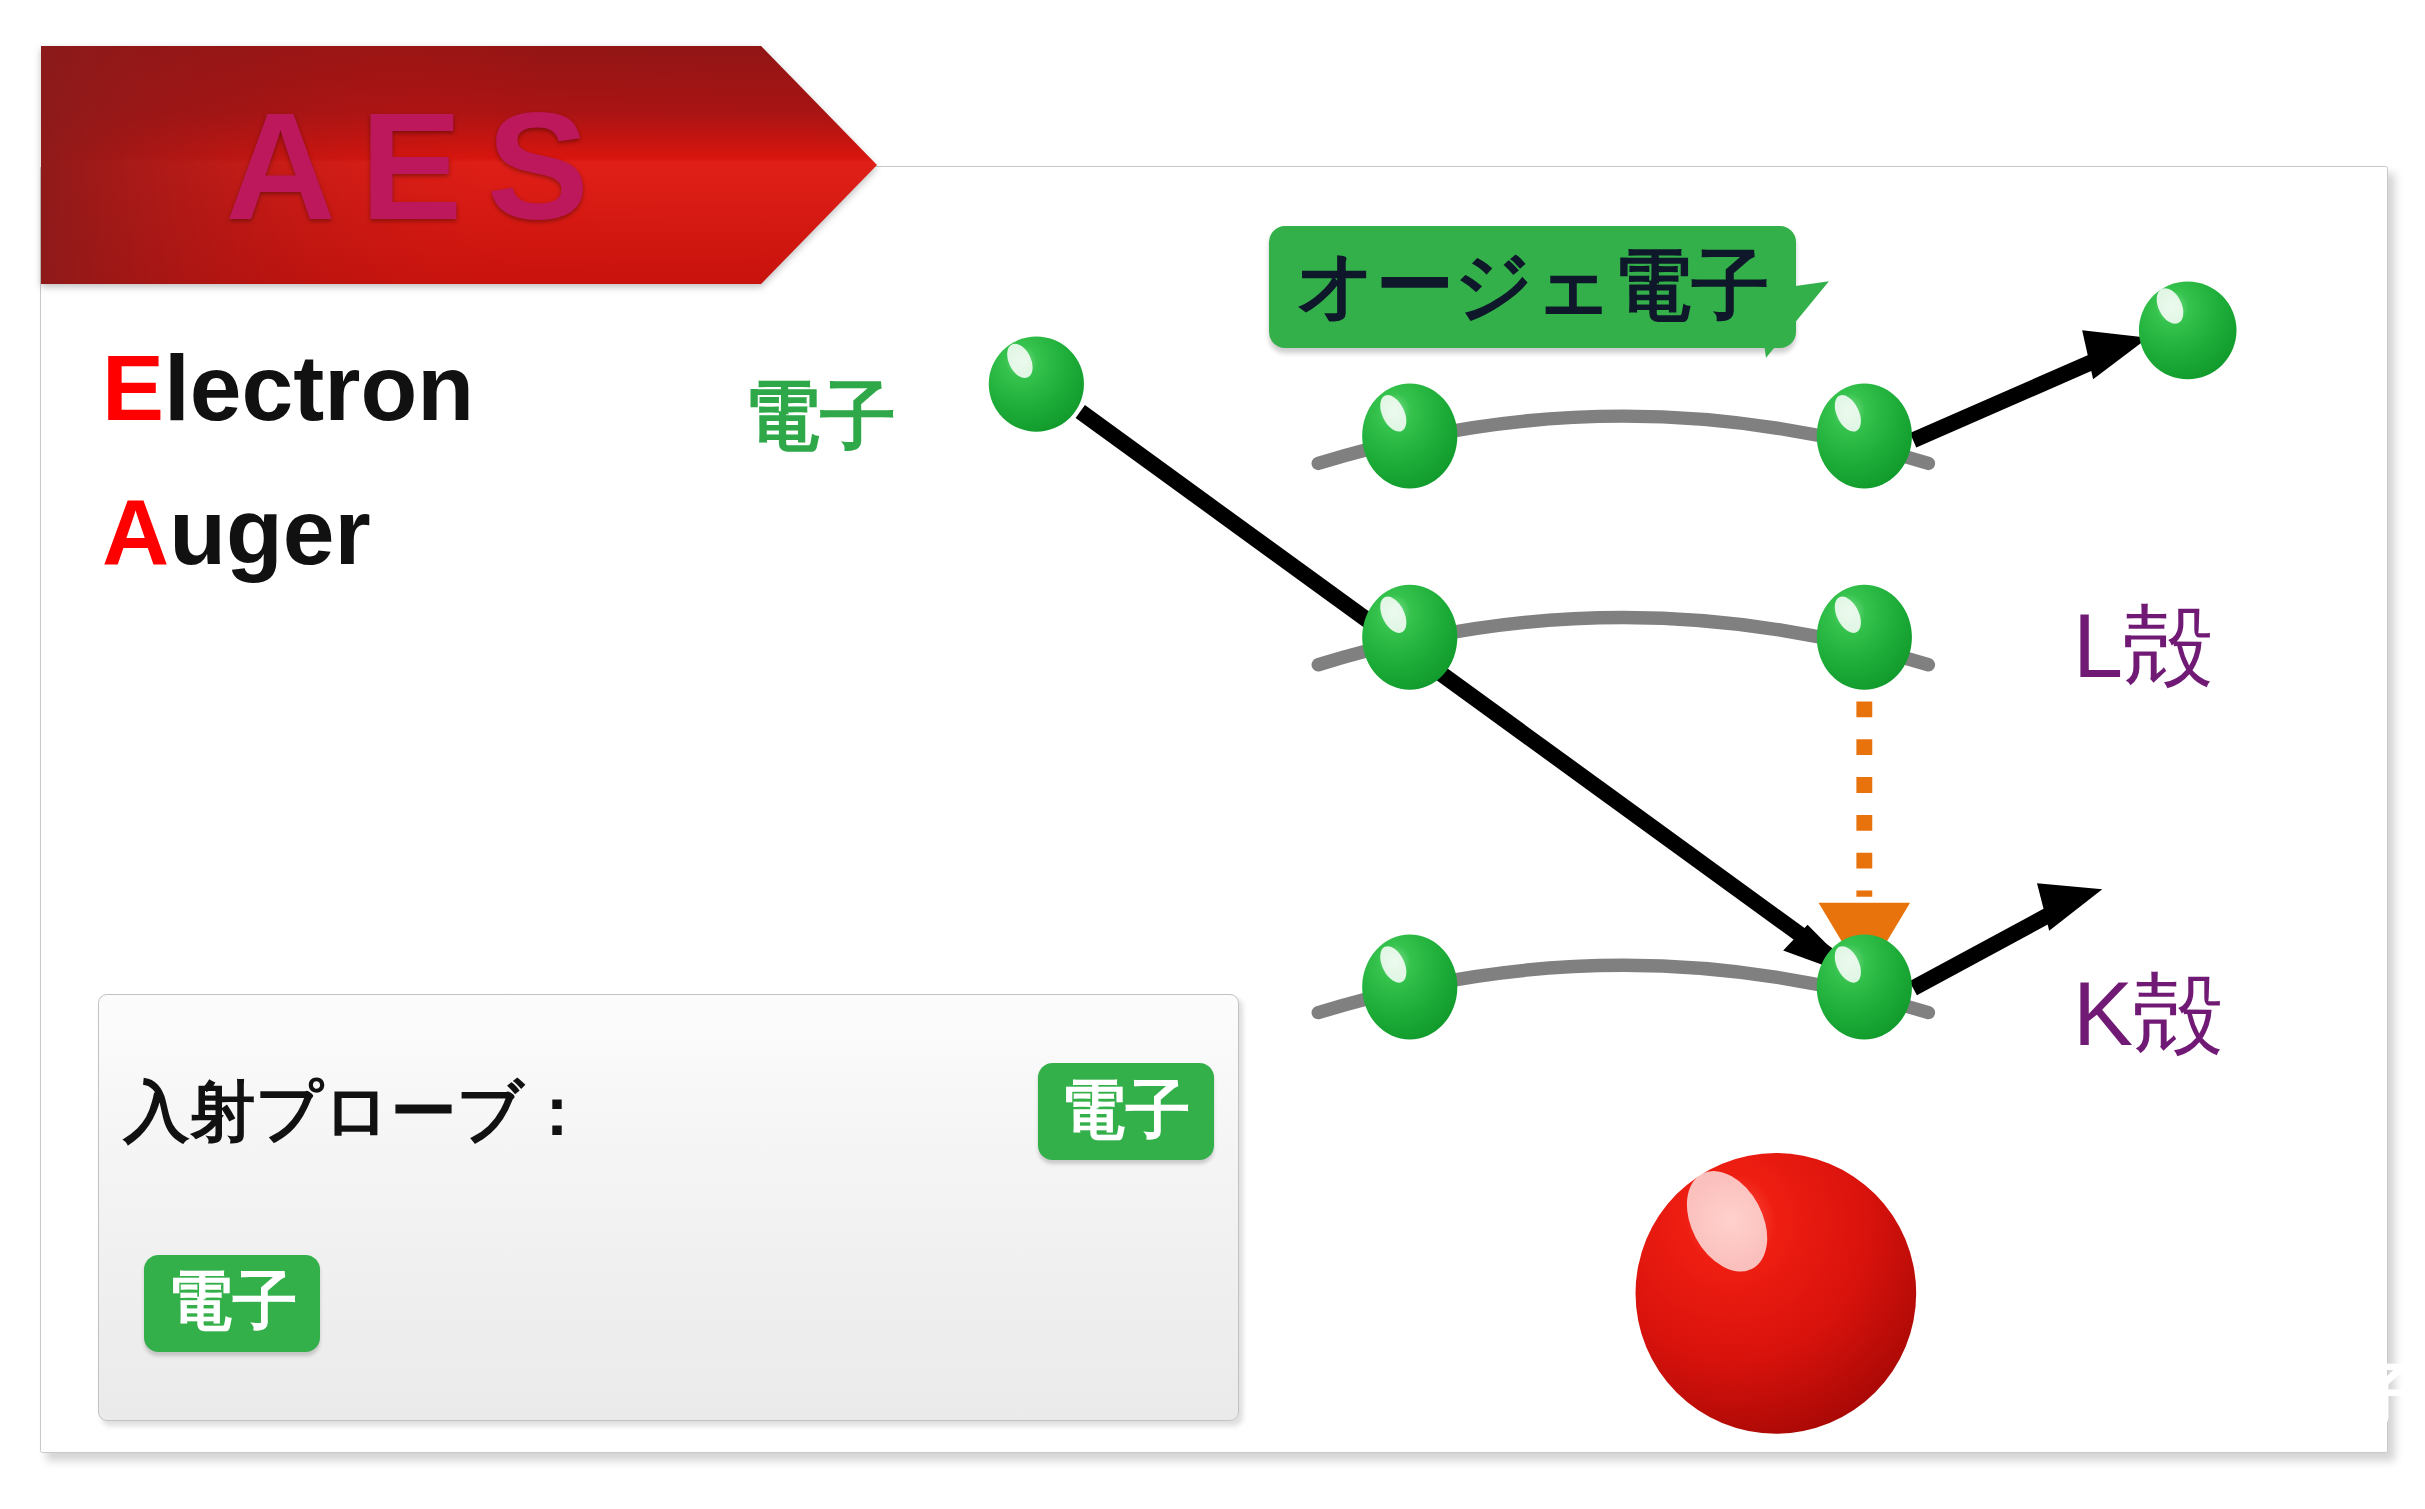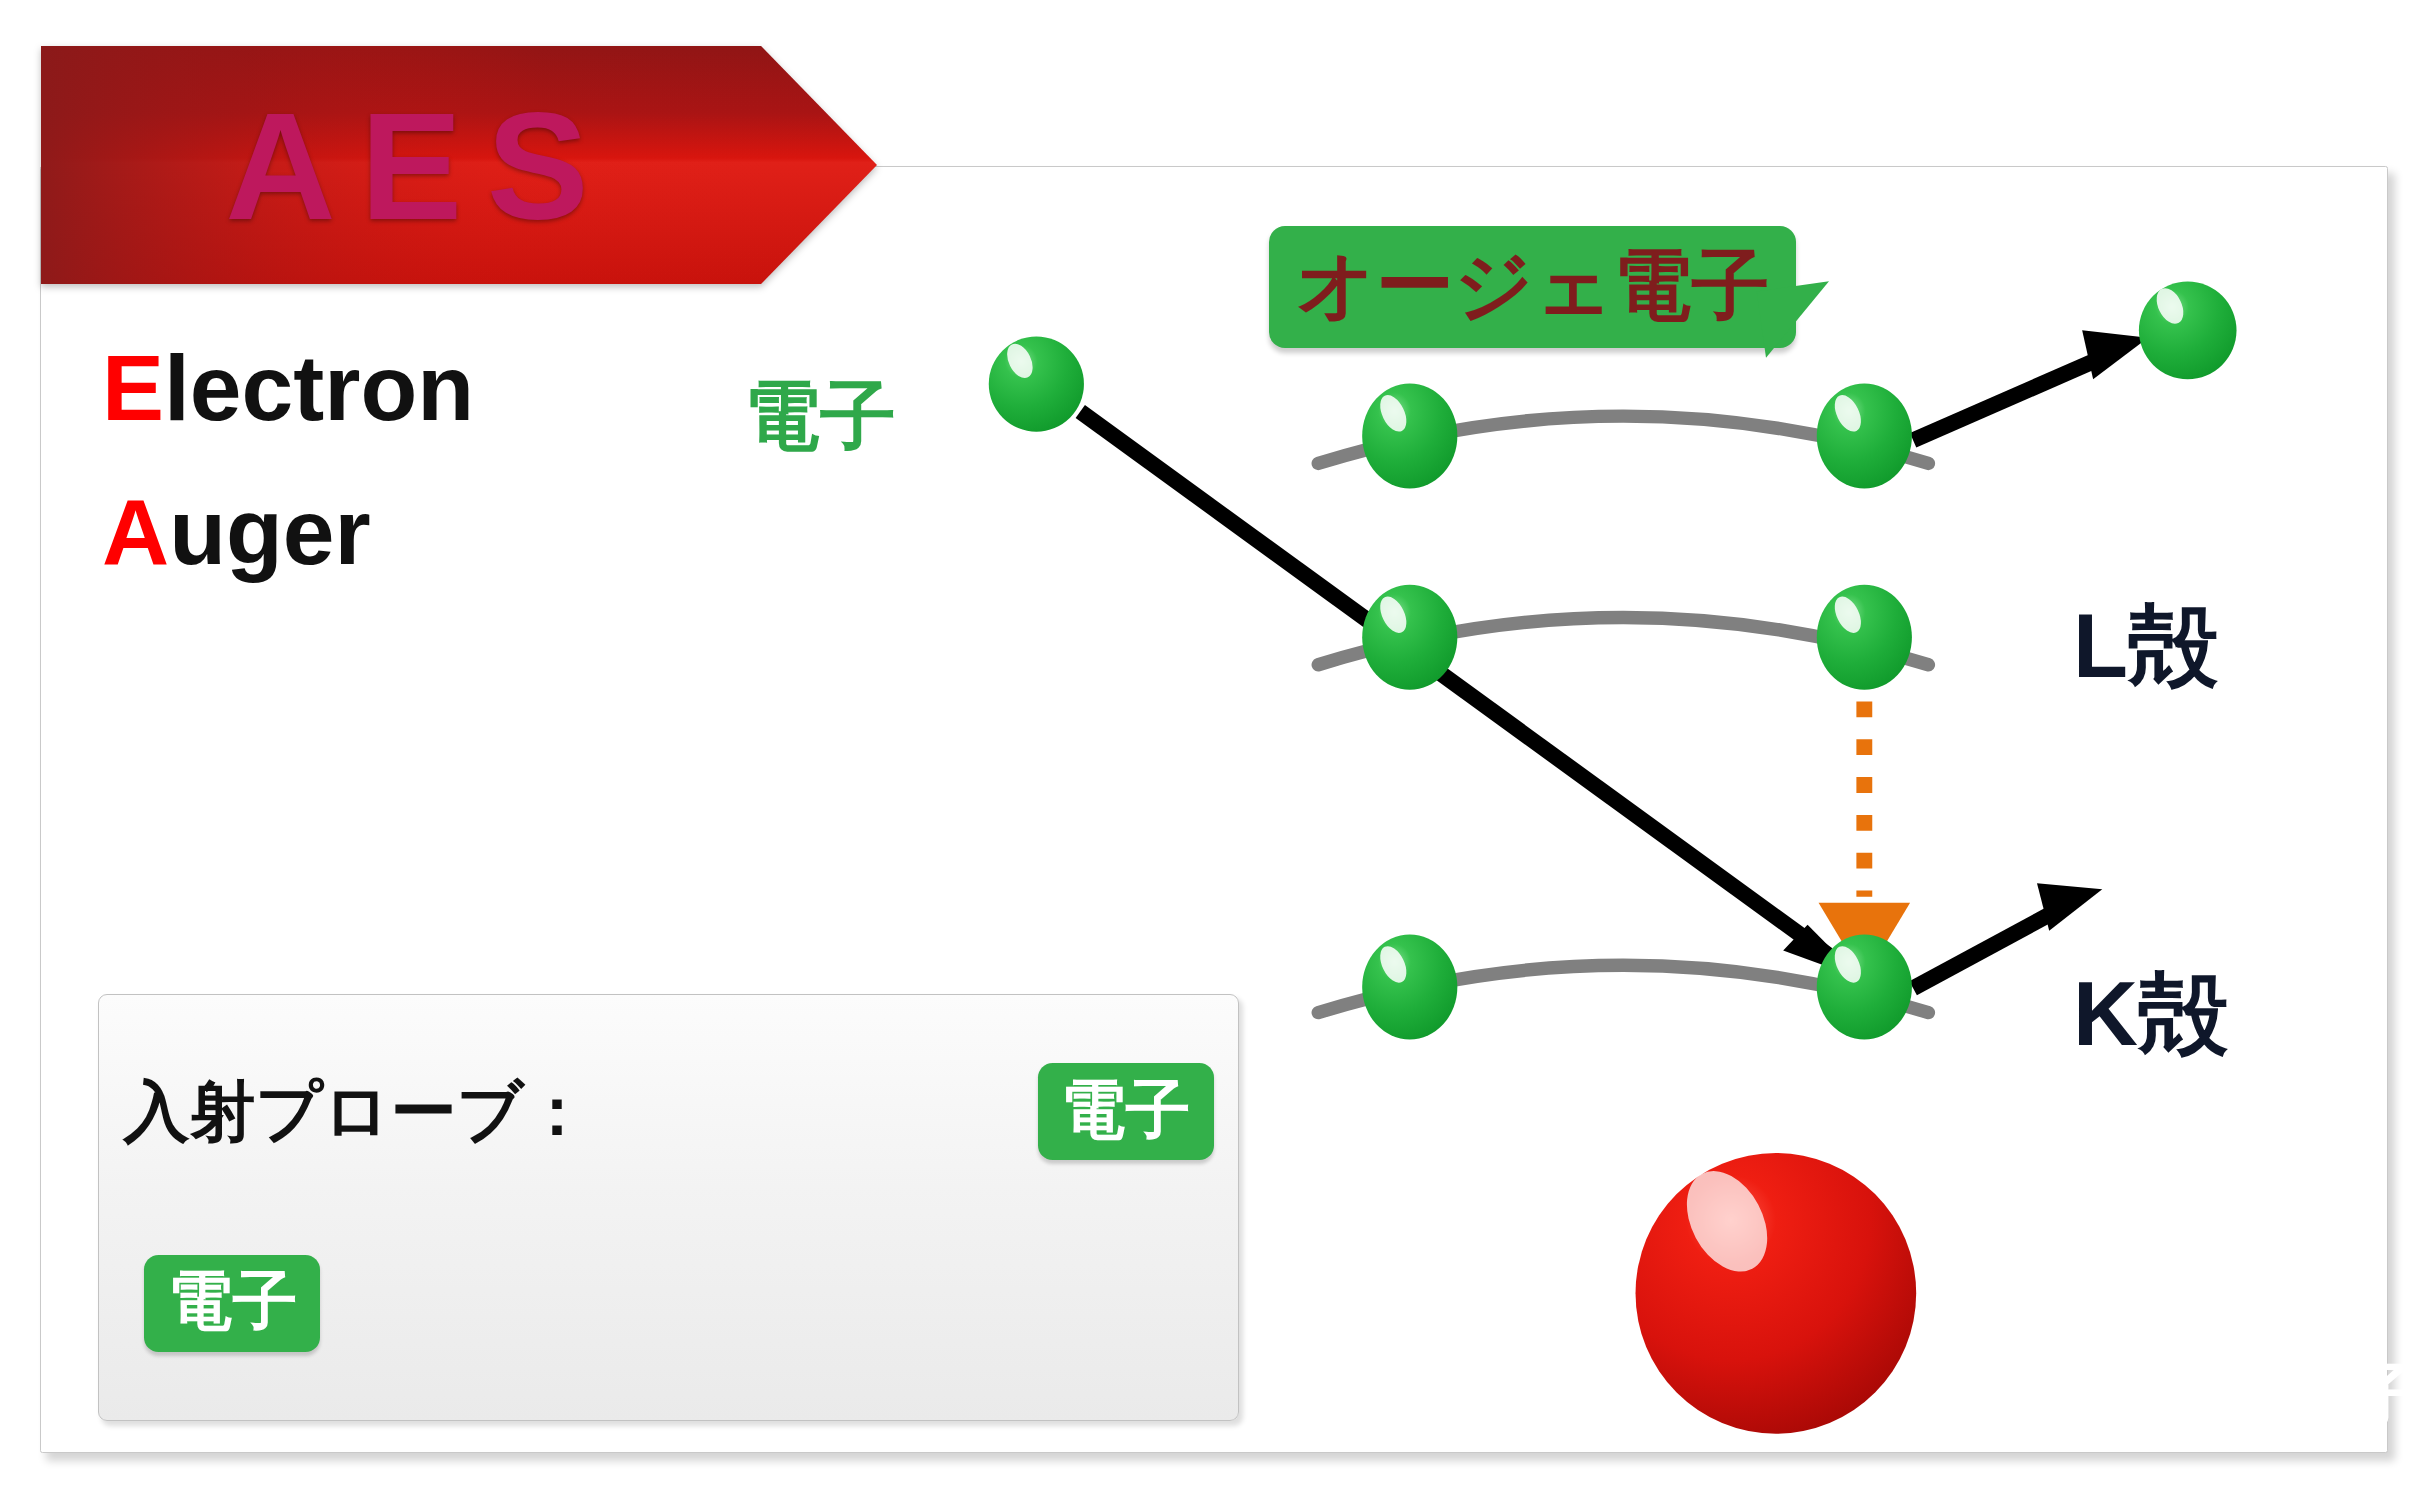--- a/index.html
+++ b/index.html
@@ -124,21 +124,21 @@
   }
 
   
   .callout {
     position: absolute;
     left: 1269px; top: 226px;
     z-index: 25;
   }
   .callout-body {
     background: #33b04a;
-    color: #7f1d1d;
+    color: #0f172a;
     font-size: 78px;
     font-weight: bold;
     border-radius: 16px;
     padding: 19.5px 27px 24.4px 27px;
     line-height: 1;
     white-space: nowrap;
     box-shadow: 0 4.3px 4.9px rgba(0,0,0,0.2);
   }
   .callout-tail {
     position: absolute;
@@ -146,22 +146,22 @@
     width: 0; height: 0;
     border-left: 73px solid #33b04a;
     border-bottom: 67px solid transparent;
     transform: rotate(-8deg);
   }
 
   
   .shell-label {
     position: absolute;
     font-size: 90px;
-    font-weight: bold;
-    color: #0f172a;
+    font-weight: normal;
+    color: #701a75;
     line-height: 1;
     white-space: nowrap;
     z-index: 15;
   }
   .shell-label.l { left: 2073px; top: 601px; }
   .shell-label.k { left: 2073px; top: 969px; }
 
   
   .nucleus-text {
     position: absolute;

